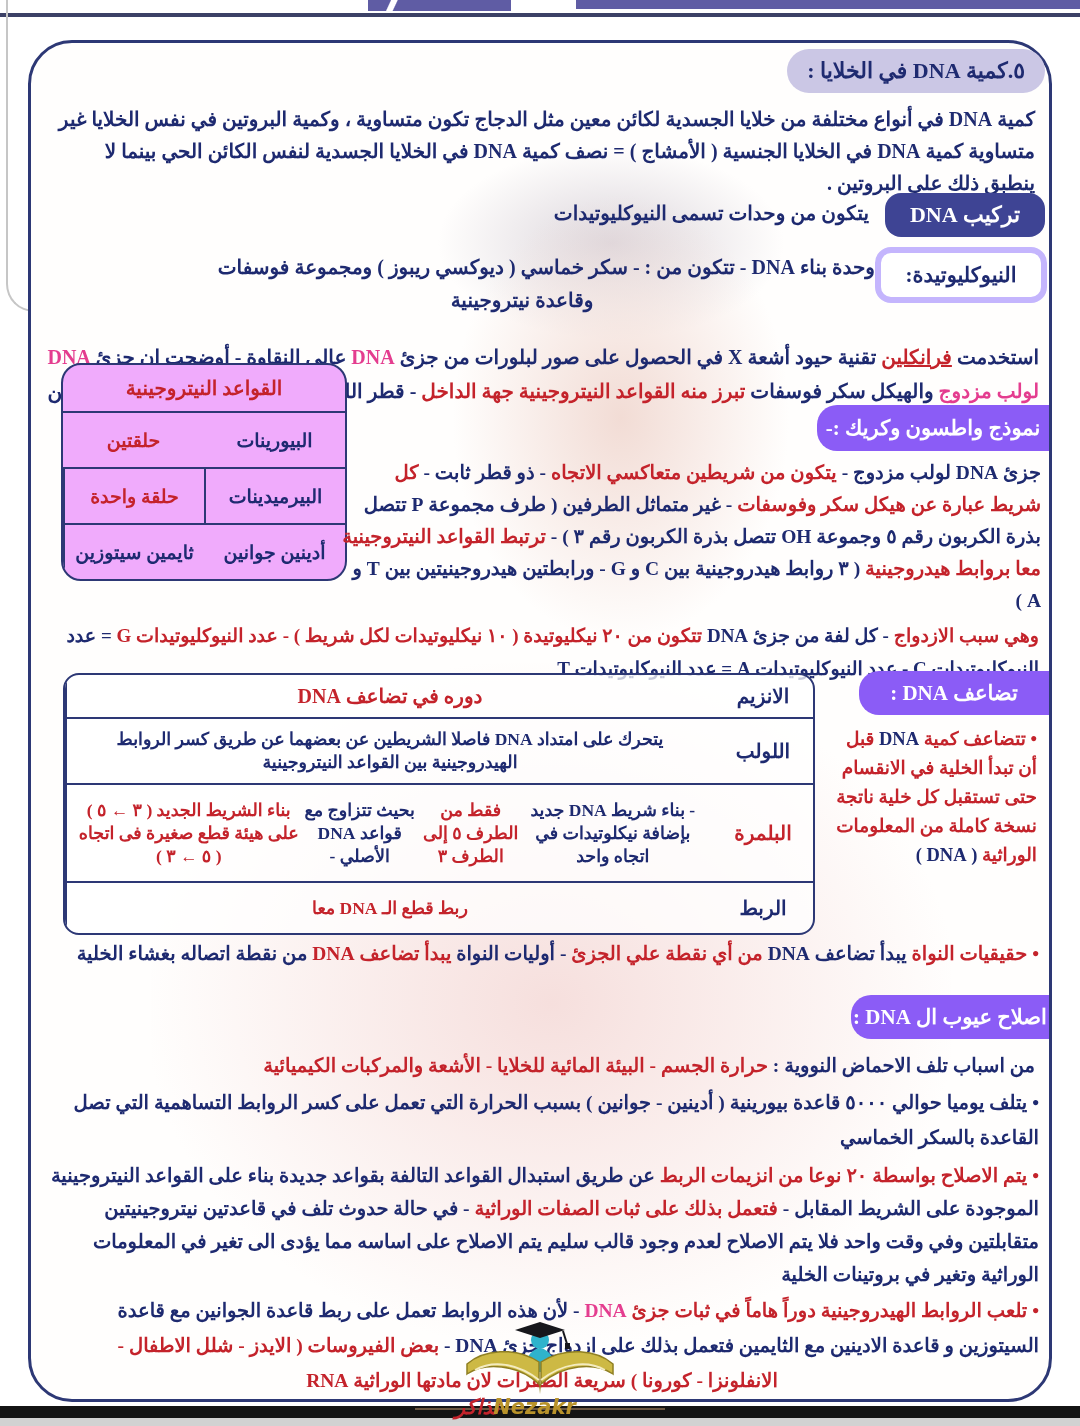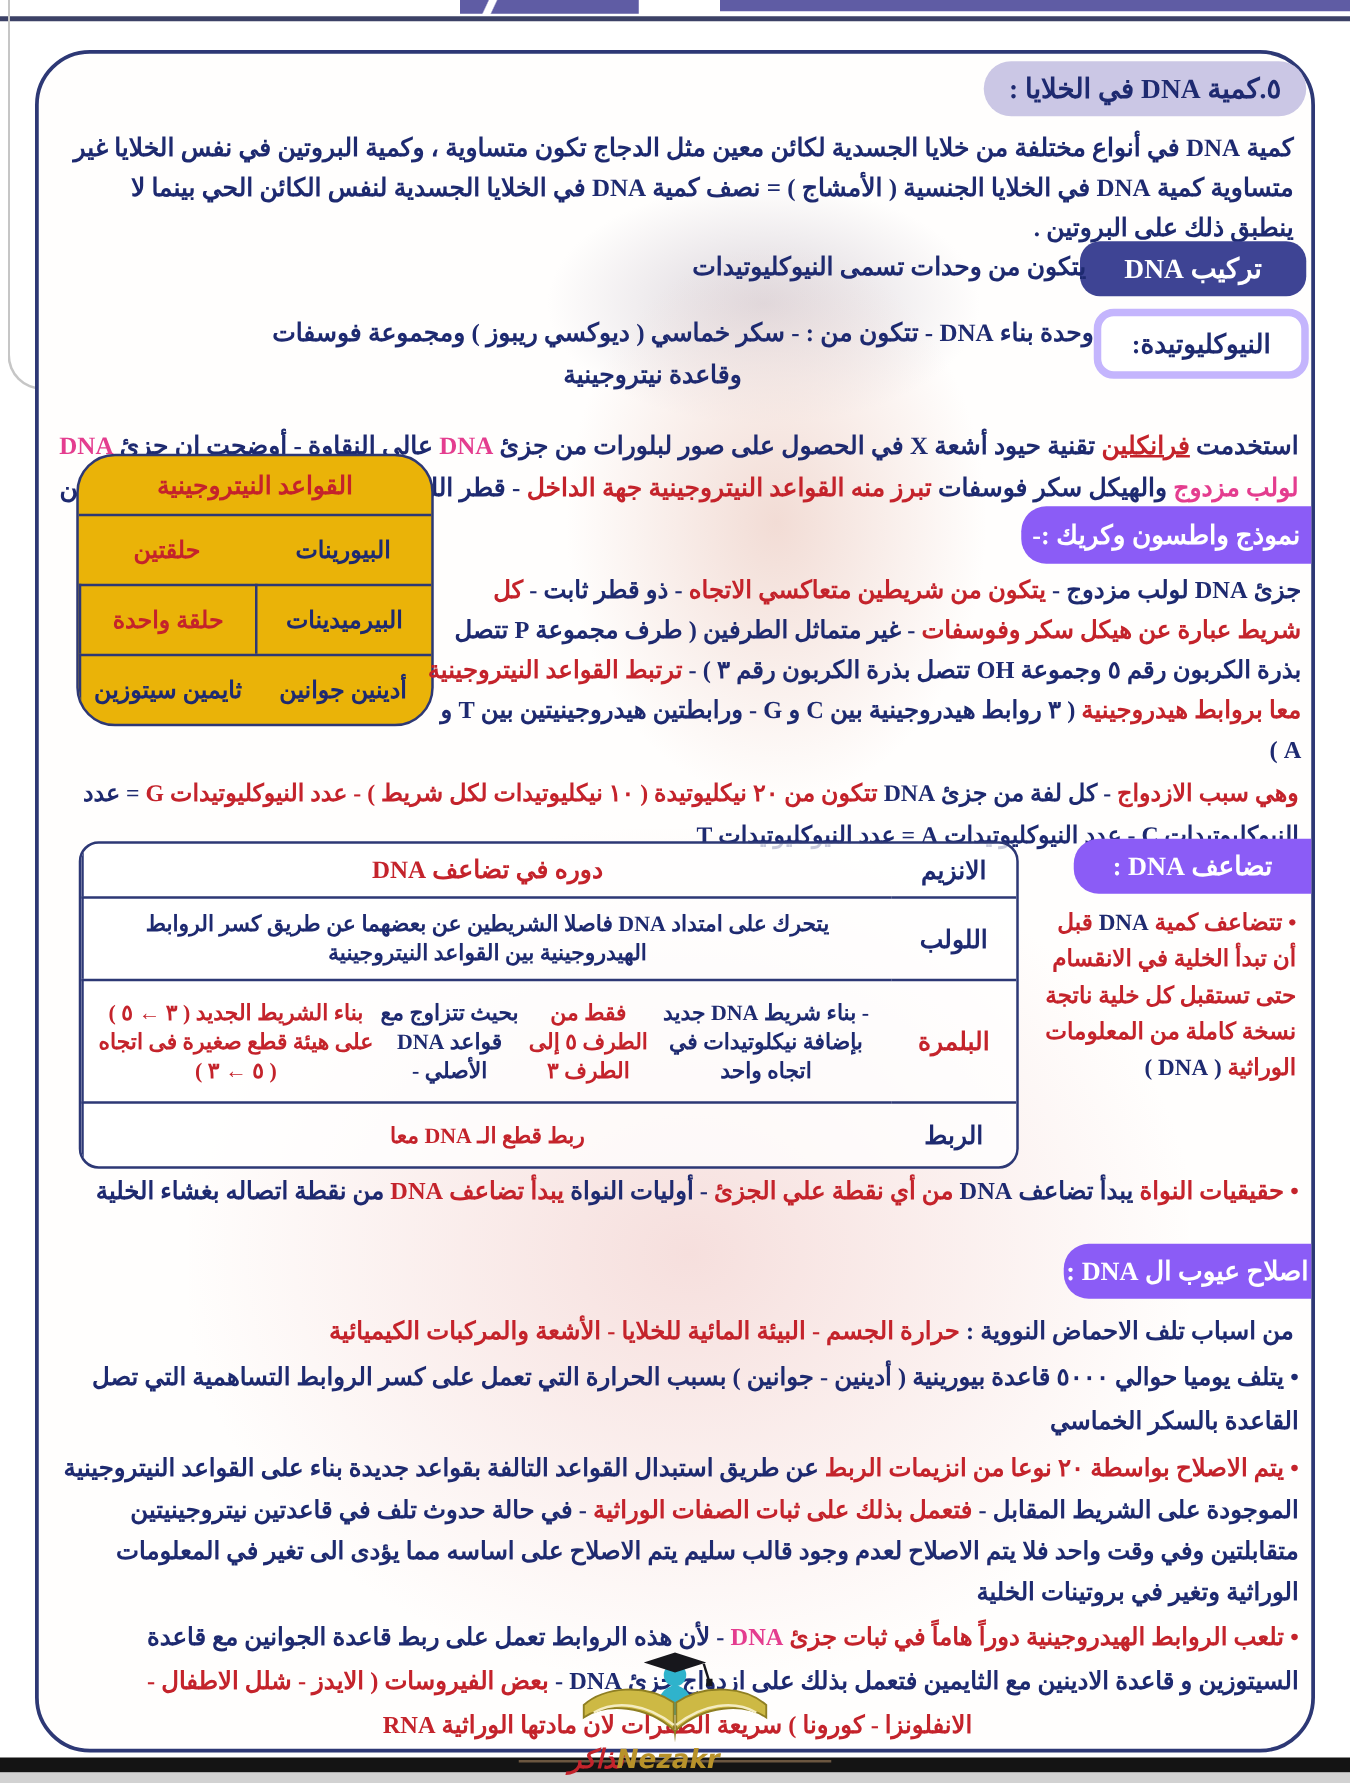--- a/index.html
+++ b/index.html
@@ -30,22 +30,22 @@
   .c-r{color:#c4232b;}
   .c-p{color:#e43d8f;}
   .c-ru{color:#c4232b;text-decoration:underline;}
   
   .pill{position:absolute;display:flex;align-items:center;justify-content:center;}
   .pill-lav{background:#cbc7e5;color:#1e2a70;border-radius:22px;}
   .pill-navy{background:#3e4494;color:#ffffff;border-radius:16px;}
   .pill-outline{background:#ffffff;color:#1e2a70;border:6px solid #c4b5fd;border-radius:16px;}
   .pill-edge{background:#8b5cf6;color:#ffffff;border-radius:20px 0 0 20px;}
   
-  .bases{position:absolute;left:30px;top:320px;width:282px;border:2.5px solid #2d3875;border-radius:31px;
-        overflow:hidden;background:#eab308;display:grid;grid-template-columns:1fr 1fr;
+  .bases{position:absolute;left:30px;top:320px;width:282px;border:2.5px solid #2d3875;border-radius:20px;
+        overflow:hidden;background:#f0abfc;display:grid;grid-template-columns:1fr 1fr;
         grid-template-rows:46px 56px 56px 56px;font-size:19px;text-align:left;}
   .bases .cell{display:flex;align-items:center;justify-content:center;border-top:2px solid #2d3875;}
   .bases .head{grid-column:1 / span 2;border-top:none;font-size:20px;}
   .bases .cl{border-left:none;}
   .bases .cr{border-left:2px solid #2d3875;}
   .enz{position:absolute;left:32px;top:630px;width:748px;border:2.5px solid #2d3875;border-radius:16px;
         overflow:hidden;background:rgba(255,255,255,.75);display:grid;grid-template-columns:100px 1fr;
         grid-template-rows:42px 66px 98px 52px;}
   .enz .cell{display:flex;align-items:center;justify-content:center;border-top:2px solid #2d3875;
         padding:2px 10px;text-align:center;}
@@ -76,21 +76,21 @@
     <div class="wm wm-hair"></div>
     <div class="wm wm-face"></div>
     <div class="wm wm-body"></div>
 
     <div class="pill pill-lav" style="right:4px;top:6px;height:44px;padding:0 20px;font-size:22px;">
       <span>٥.كمية DNA في الخلايا :</span>
     </div>
 
     <div class="blk" style="left:21px;right:14px;top:60px;font-size:20px;line-height:32px;text-align:right;">كمية DNA في أنواع مختلفة من خلايا الجسدية لكائن معين مثل الدجاج تكون متساوية ، وكمية البروتين في نفس الخلايا غير متساوية كمية DNA في الخلايا الجنسية ( الأمشاج ) = نصف كمية DNA في الخلايا الجسدية لنفس الكائن الحي بينما لا ينطبق ذلك على البروتين .</div>
 
-    <div class="pill pill-navy" style="right:4px;top:150px;width:181px;height:44px;font-size:22px;">
+    <div class="pill pill-navy" style="right:4px;top:150px;width:160px;height:44px;font-size:22px;">
       <span>تركيب DNA</span>
     </div>
     <div class="blk" style="right:180px;top:158px;font-size:20px;">يتكون من وحدات تسمى النيوكليوتيدات</div>
 
     <div class="pill pill-outline" style="right:2px;top:204px;width:160px;height:44px;font-size:21px;">
       <span>النيوكليوتيدة:</span>
     </div>
     <div class="blk" style="right:174px;top:208px;width:706px;font-size:20px;line-height:33px;text-align-last:center;">وحدة بناء DNA - تتكون من : - سكر خماسي ( ديوكسي ريبوز ) ومجموعة فوسفات وقاعدة نيتروجينية</div>
 
     <div class="blk" style="left:14px;right:10px;top:297px;font-size:20px;line-height:34px;"><span class="c-b">استخدمت </span><span class="c-ru">فرانكلين</span><span class="c-b"> تقنية حيود أشعة X في الحصول على صور لبلورات من جزئ </span><span class="c-p">DNA</span><span class="c-b"> عالي النقاوة - أوضحت ان جزئ </span><span class="c-p">DNA لولب مزدوج</span><span class="c-b"> والهيكل سكر فوسفات </span><span class="c-r">تبرز منه القواعد النيتروجينية جهة الداخل</span><span class="c-b"> - قطر اللولب دل على انه مزدوج من شريطين</span></div>

